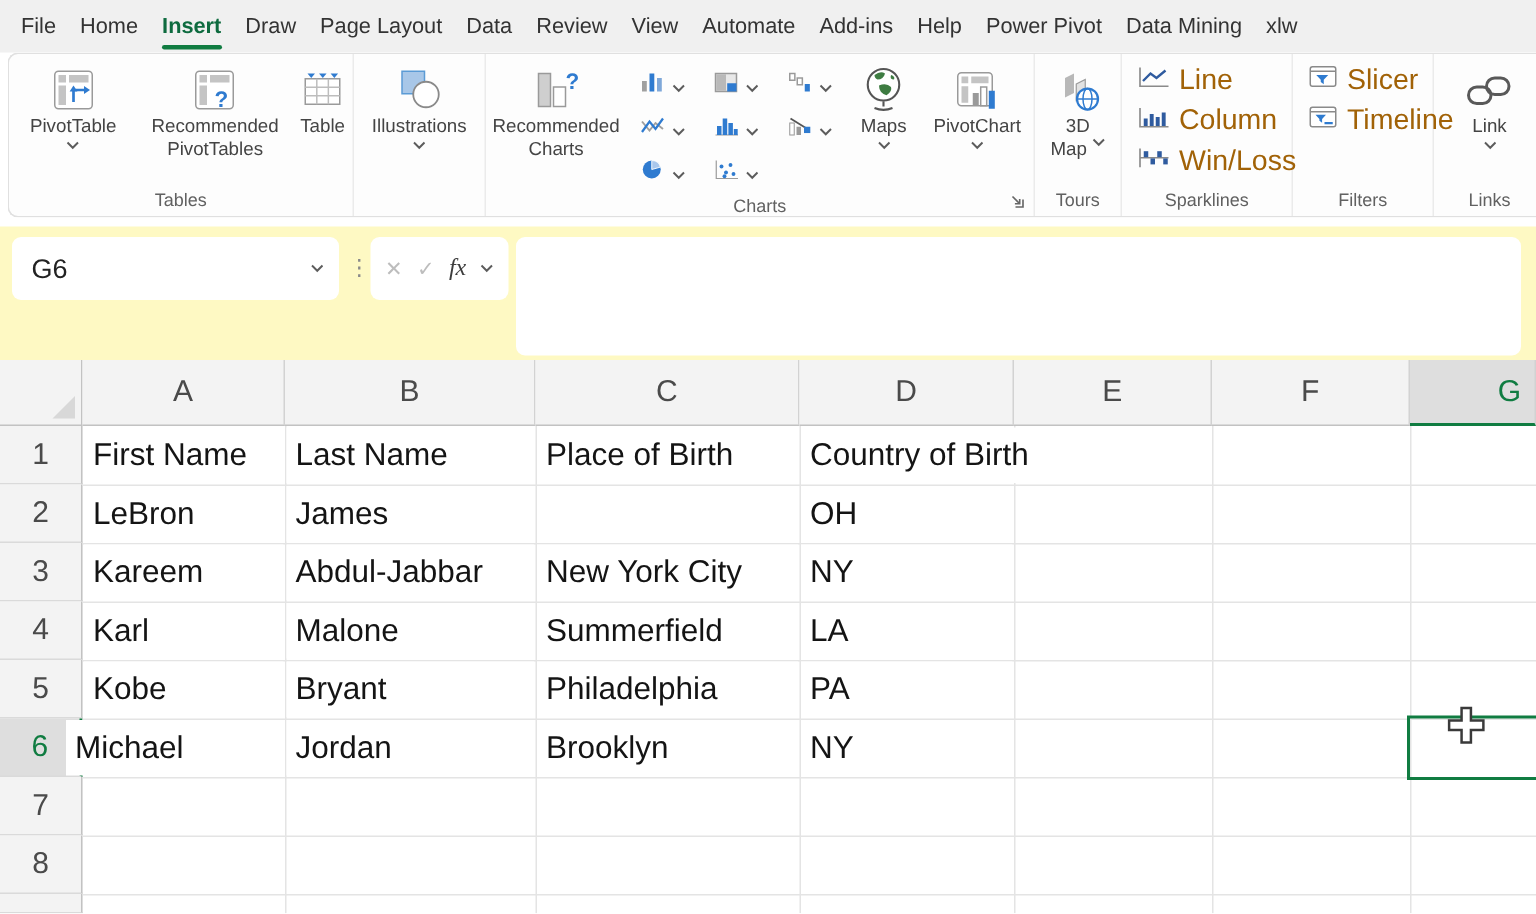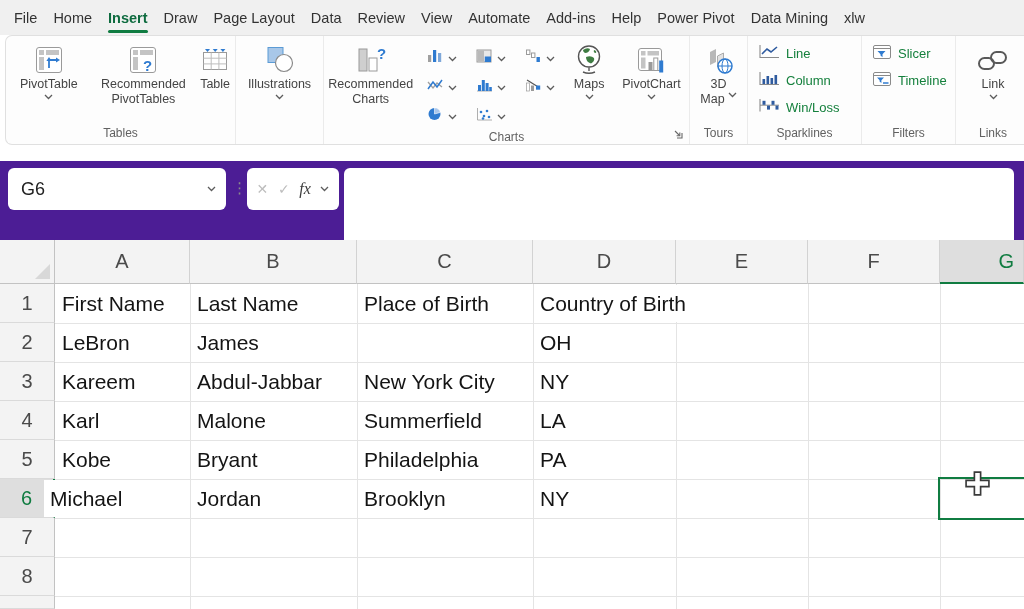--- a/index.html
+++ b/index.html
@@ -20,24 +20,24 @@
   .glabel{height:22px;font-size:12px;color:#616161;display:flex;align-items:center;justify-content:center;position:relative}
   .bigbtn{display:flex;flex-direction:column;align-items:center;padding-top:2px}
   .bicon{height:34px;display:flex;align-items:center;justify-content:center}
   .lbl{font-size:12.5px;color:#444;text-align:center;line-height:1.22}
   .lblrow{display:flex;align-items:flex-start;gap:3px}
   .chev{display:inline-flex;margin-top:2px}
   .minigrid{display:grid;grid-template-columns:repeat(3,49px);grid-auto-rows:29px;align-self:center;margin-top:2px}
   .minibtn{display:flex;align-items:center;justify-content:center;gap:4px}
   .listcol{display:flex;flex-direction:column;justify-content:flex-start;padding:4px 0 0 10px;align-items:flex-start}
   .listbtn{display:flex;align-items:center;gap:6px;height:27px}
-  .llbl{font-size:13px;color:#15803d;white-space:nowrap}
+  .llbl{font-size:19px;color:#a16207;white-space:nowrap}
   .launcher{position:absolute;right:5px;bottom:4px;display:inline-flex}
   
-  .fstrip{position:absolute;top:161px;left:0;width:1024px;height:95px;background:#4c1d95}
+  .fstrip{position:absolute;top:151px;left:0;width:1024px;height:95px;background:#fef9c3}
   .namebox{position:absolute;left:8px;top:7px;width:218px;height:42px;background:#fff;border-radius:6px;
     display:flex;align-items:center;padding:0 10px 0 13px;font-size:18px;color:#222}
   .namebox .val{flex:1}
   .vdots{position:absolute;left:232px;top:18px;color:#8a8a8a;font-size:15px}
   .fxpanel{position:absolute;left:247px;top:7px;width:92px;height:42px;background:#fff;border-radius:6px;
     display:flex;align-items:center;justify-content:space-evenly}
   .xbtn,.okbtn{color:#bdbdbd;font-size:14px}
   .fxbtn{font-family:Liberation Serif, serif;font-style:italic;font-size:16px;color:#3d3d3d}
   .fbar{position:absolute;left:344px;top:7px;width:670px;height:79px;background:#fff;border-radius:6px}
   

